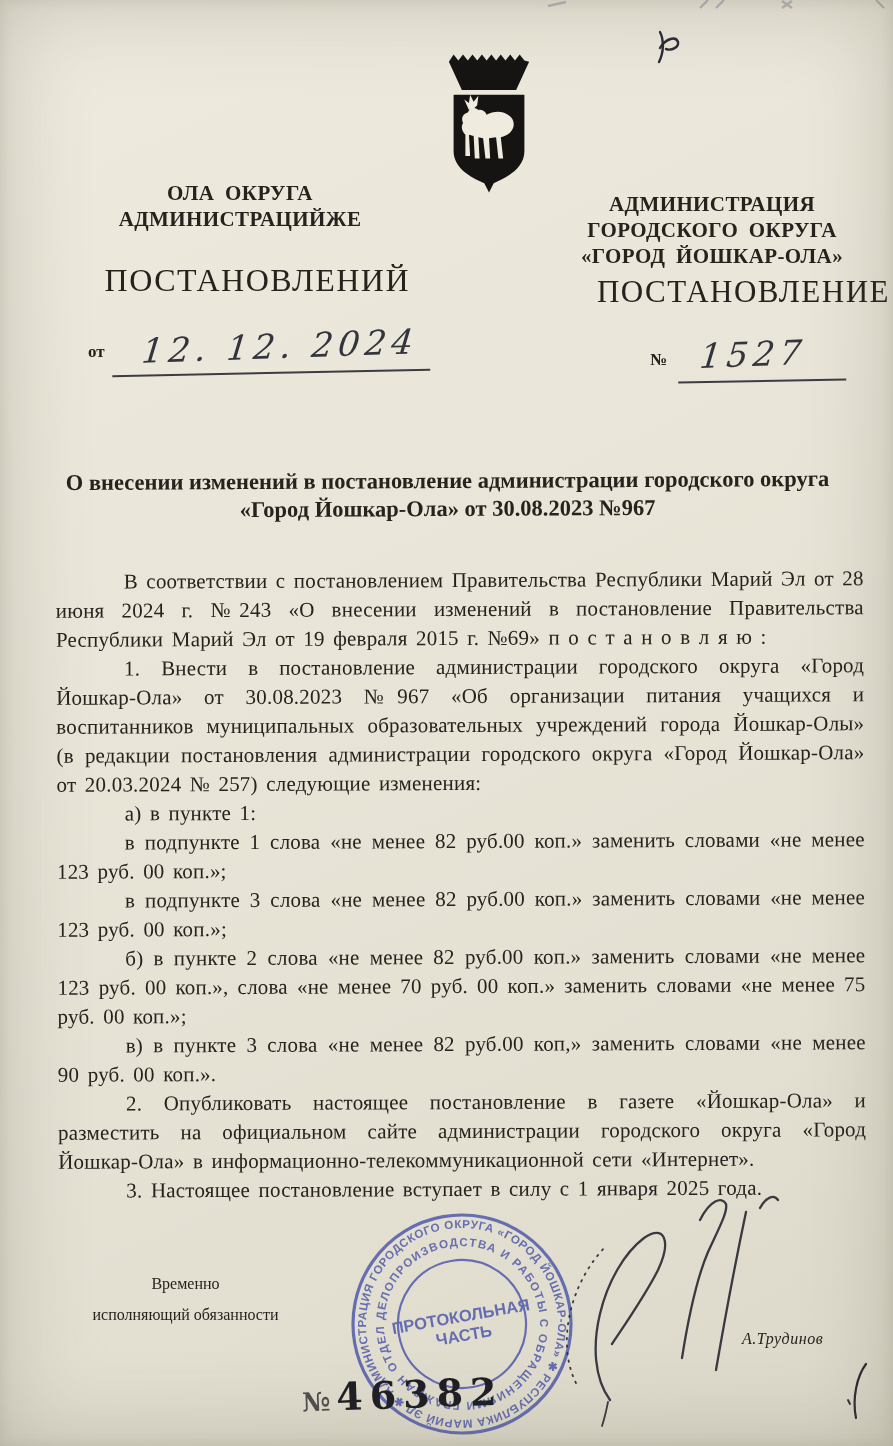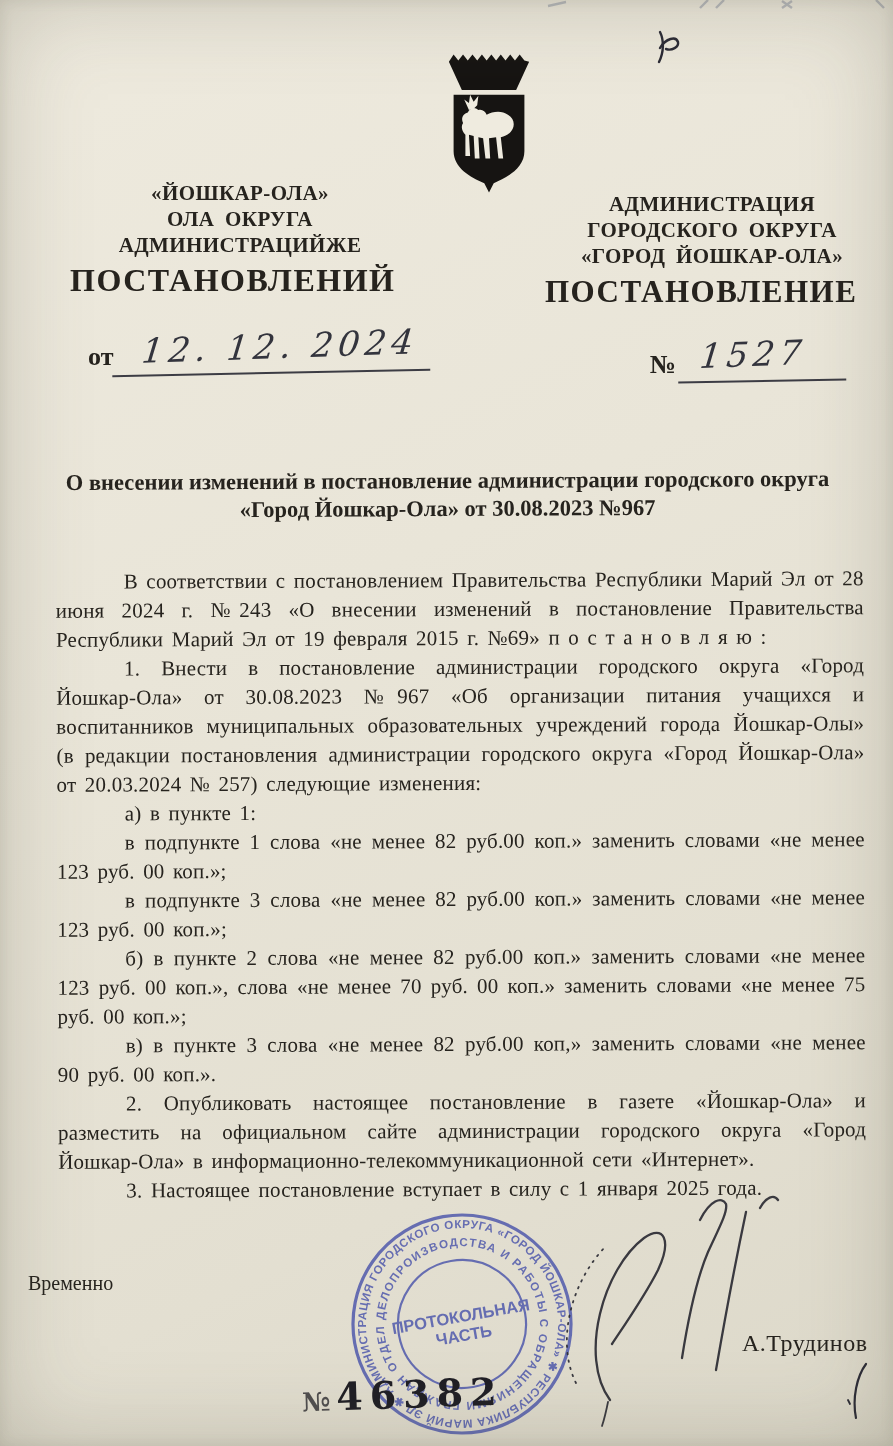--- a/index.html
+++ b/index.html
@@ -8,34 +8,34 @@
     background:linear-gradient(155deg,#eeeade 0%,#e9e5d8 40%,#e3dfd1 75%,#dcd8c9 100%);
     overflow:hidden; font-family:"Liberation Serif", serif; color:#26231e;
   }
   .page::after{
     content:""; position:absolute; inset:0; pointer-events:none;
     box-shadow:inset 0 0 90px rgba(95,90,72,.28), inset 0 0 14px rgba(95,90,72,.14);
   }
   .abs{position:absolute;}
   
   .org-block{ text-align:center; font-weight:bold; font-size:21px; line-height:26px; letter-spacing:.4px; word-spacing:5px;}
-  .doc-type{ text-align:left; font-weight:bold; letter-spacing:1.5px; }
-  .label{ font-weight:bold; font-size:26px; }
+  .doc-type{ text-align:right; font-weight:normal; letter-spacing:1.5px; }
+  .label{ font-weight:bold; font-size:17px; }
   .handwriting{
     font-family:"DejaVu Serif", serif; font-style:italic; color:#33343d;
     font-size:34px; letter-spacing:5px; transform:rotate(-2deg) skewX(-8deg); display:inline-block;
   }
   .rule{ border-bottom:2.5px solid #3c3c44; }
   
   .title{ text-align:center; font-weight:bold; font-size:22.5px; line-height:27.5px; }
   .body-text{ font-size:21px; line-height:29px; text-align:justify; letter-spacing:.2px; word-spacing:3px; transform:rotate(-.25deg);}
   .body-text p{ margin:0; text-indent:68px; }
   
-  .position-block{ font-size:20px; line-height:31px; }
-  .sig-name{ font-size:24px; letter-spacing:.5px; }
+  .position-block{ text-align:center; font-size:16px; line-height:31px; }
+  .sig-name{ font-size:16px; letter-spacing:.5px;font-style:italic; }
   .stamp-wrap{ opacity:.82; transform:rotate(-10deg); }
   .reg-number{
     font-family:"DejaVu Serif", serif; font-weight:bold; font-size:38px; letter-spacing:7px;
     color:#1f1e24; transform:rotate(-2deg); white-space:nowrap;
   }
   .reg-prefix{ font-size:26px; opacity:.75; letter-spacing:2px; margin-right:4px;}
   svg text{ font-family:"Liberation Sans", sans-serif; }
 </style>
 </head>
 <body>
@@ -61,21 +61,20 @@
 
   <svg class="abs" style="left:430px;top:48px;width:118px;height:150px" viewBox="0 0 100 124">
     <path fill="#161412" d="M27,34 L16,10 L20,4 L24,9 L28,4 L32,9 L36,4 L40,9 L44,4 L48,9 L52,4 L56,9 L60,4 L64,9 L68,4 L72,9 L76,4 L80,9 L84,10 L73,34 Z"></path>
     <path fill="#161412" d="M20,38 H80 V86 C80,100 66,108 54,113 L50,121 L46,113 C34,108 20,100 20,86 Z"></path>
     <path fill="#efebdf" d="M28,62 C26,58 28,54 32,53 C34,49 38,48 41,51 C44,50 47,52 48,55 C53,52 61,51 66,55 C71,58 72,63 70,67 C68,71 64,73 60,74 L62,92 L58,92 L56,74 L50,75 L51,92 L47,92 L45,75 L41,74 L42,92 L38,92 L37,73 L33,72 L34,90 L30,90 L30,72 C27,69 26,65 28,62 Z"></path>
     <path fill="#efebdf" d="M33,51 L29,42 L33,45 L34,38 L37,44 L41,39 L40,47 L37,50 Z"></path>
   </svg>
 
   <div class="abs org-block" style="left:85px;top:180px;width:310px">
 
-  <div>«ЙОШКАР-ОЛА»</div>
       <div>ОЛА  ОКРУГА</div>
       <div>АДМИНИСТРАЦИЙЖЕ</div>
     </div>
   <div class="abs doc-type" style="left:70px;top:262px;width:340px;font-size:32px">ПОСТАНОВЛЕНИЙ</div>
 
   <div class="abs doc-type" style="left:545px;top:274px;width:345px;font-size:31px">ПОСТАНОВЛЕНИЕ</div>
   <div class="abs org-block" style="left:552px;top:191px;width:320px">
 
   <div>АДМИНИСТРАЦИЯ</div>
       <div>ГОРОДСКОГО ОКРУГА</div>
@@ -104,20 +103,21 @@
       <p>в подпункте 3 слова «не менее 82 руб.00 коп.» заменить словами «не менее 123 руб. 00 коп.»;</p>
       <p>б) в пункте 2 слова «не менее 82 руб.00 коп.» заменить словами «не менее 123 руб. 00 коп.», слова «не менее 70 руб. 00 коп.» заменить словами «не менее 75 руб. 00 коп.»;</p>
       <p>в) в пункте 3 слова «не менее 82 руб.00 коп,» заменить словами «не менее 90 руб. 00 коп.».</p>
       <p>2. Опубликовать настоящее постановление в газете «Йошкар-Ола» и разместить на официальном сайте администрации городского округа «Город Йошкар-Ола» в информационно-телекоммуникационной сети «Интернет».</p>
       <p>3.  Настоящее постановление вступает в силу с 1 января 2025 года.</p>
     </div>
 
   <div class="abs position-block" style="left:28px;top:1268px;width:315px">
 
   <div>Временно</div>
+      <div>исполняющий обязанности</div>
     </div>
 
   <svg class="abs stamp-wrap" style="left:348px;top:1210px;width:228px;height:228px" viewBox="-114 -114 228 228">
     <defs>
       <path id="ringOuter" d="M 0,-96 A 96,96 0 1 1 -0.02,-96" fill="none"></path>
       <path id="ringInner" d="M 0,-78 A 78,78 0 1 1 -0.02,-78" fill="none"></path>
     </defs>
     <g stroke="#4b55ab" fill="none">
       <circle r="109" stroke-width="3.2"></circle>
       <circle r="64" stroke-width="2.2"></circle>

